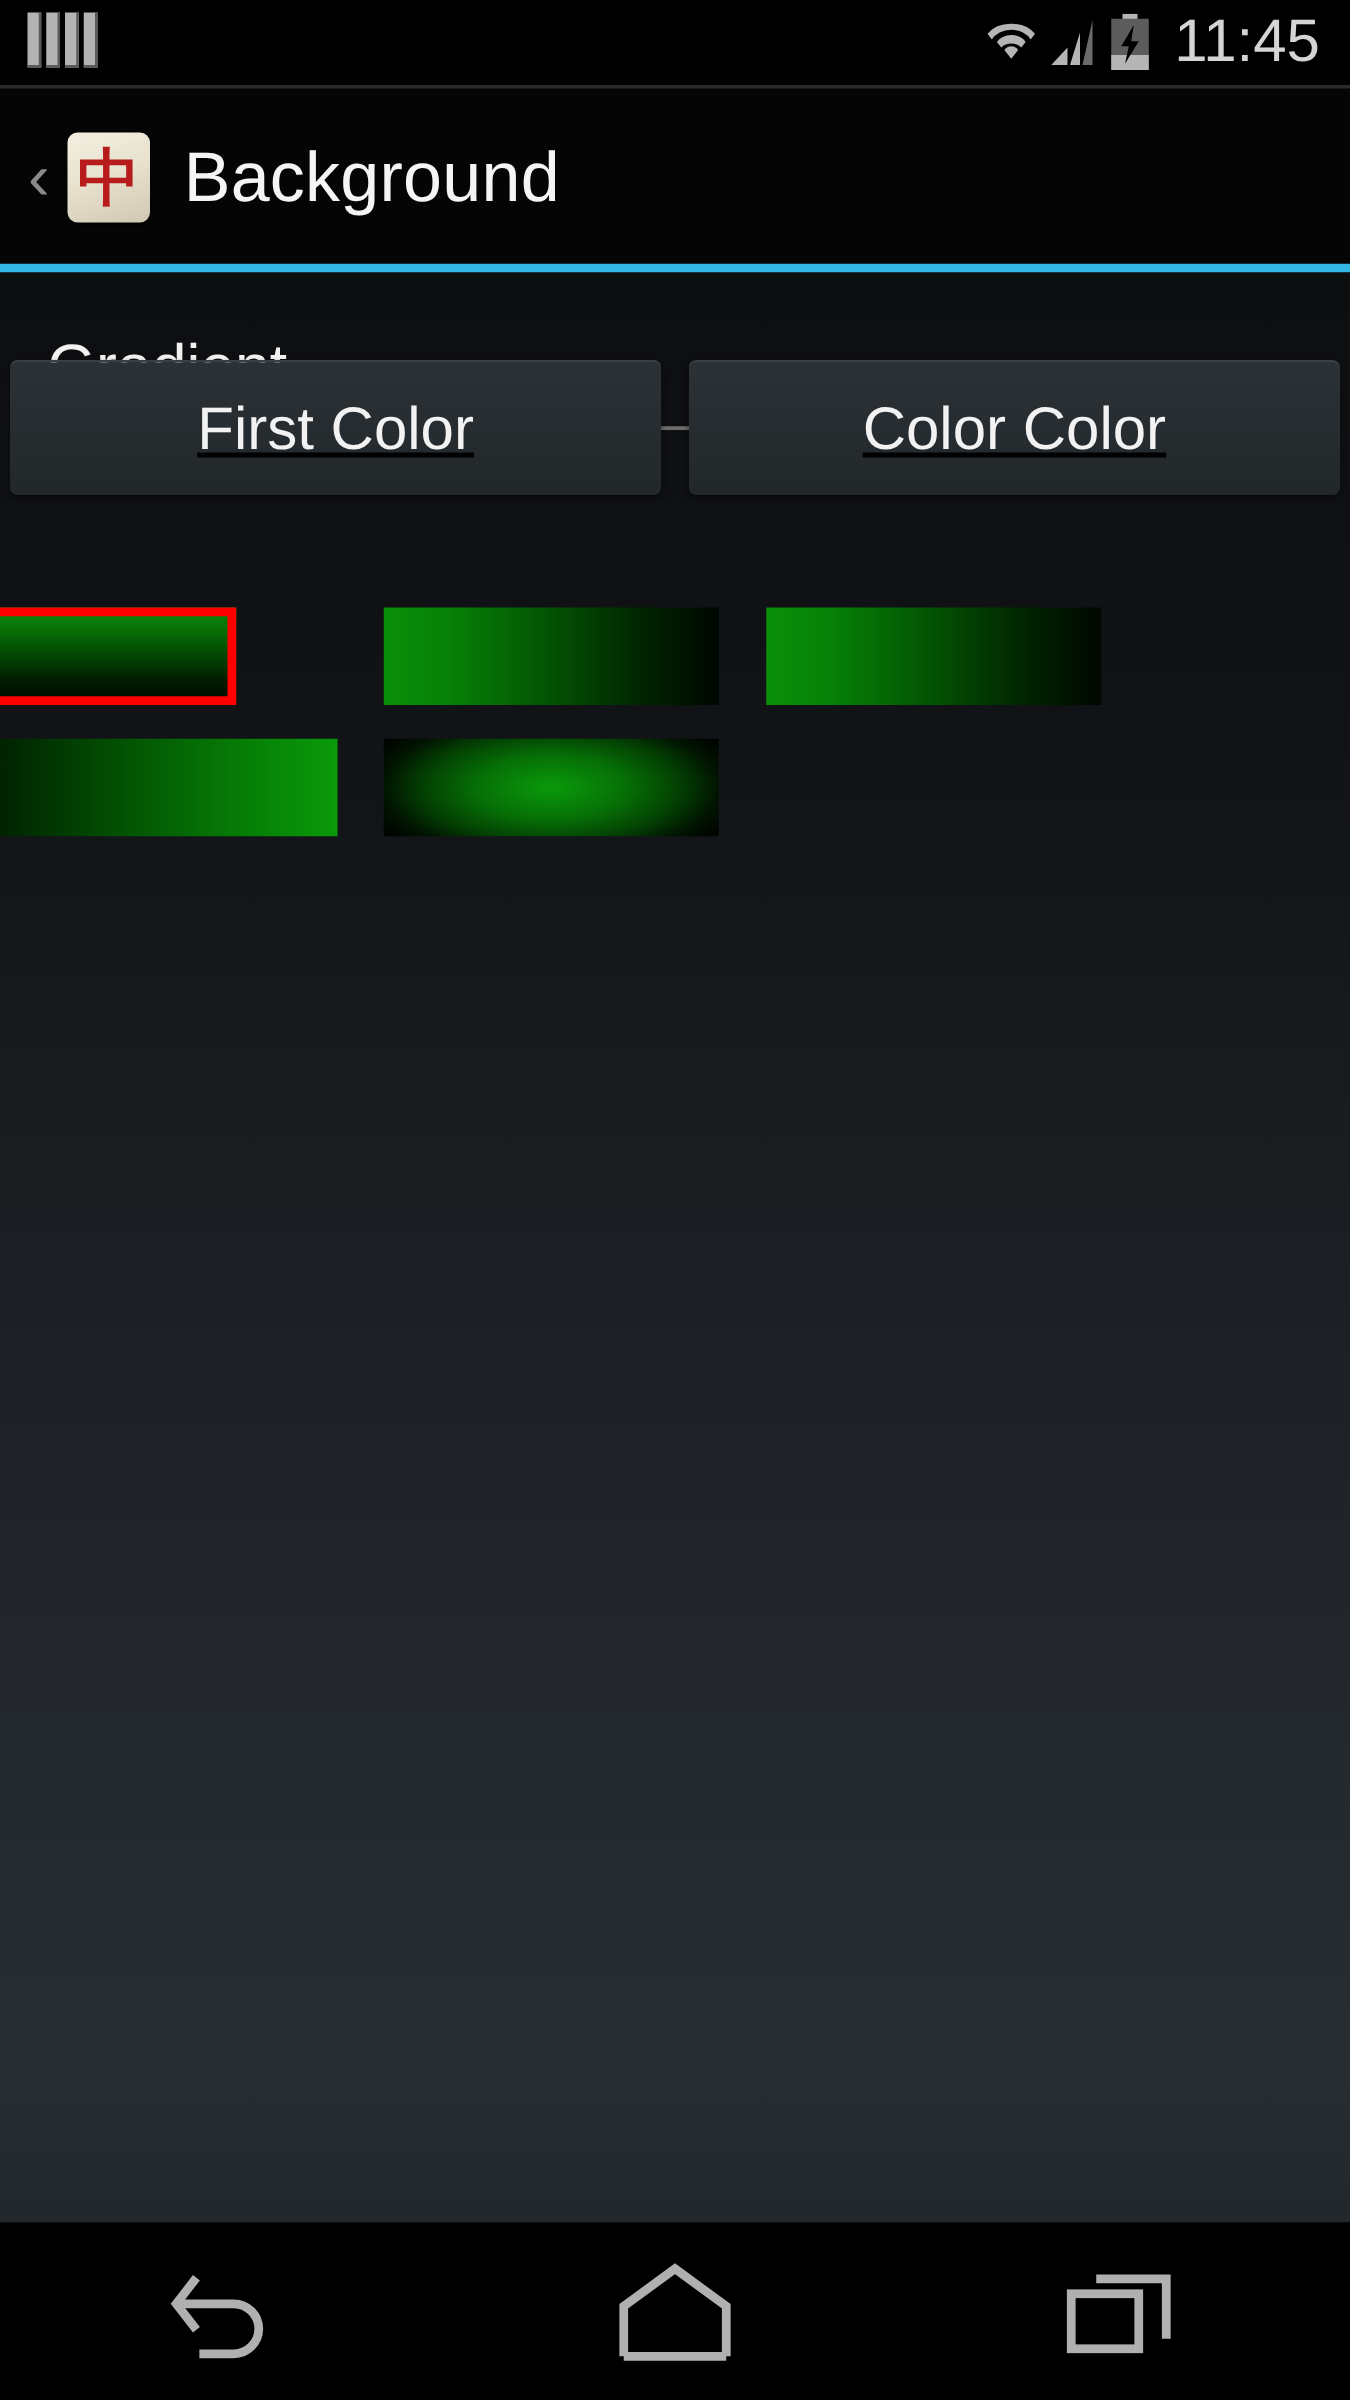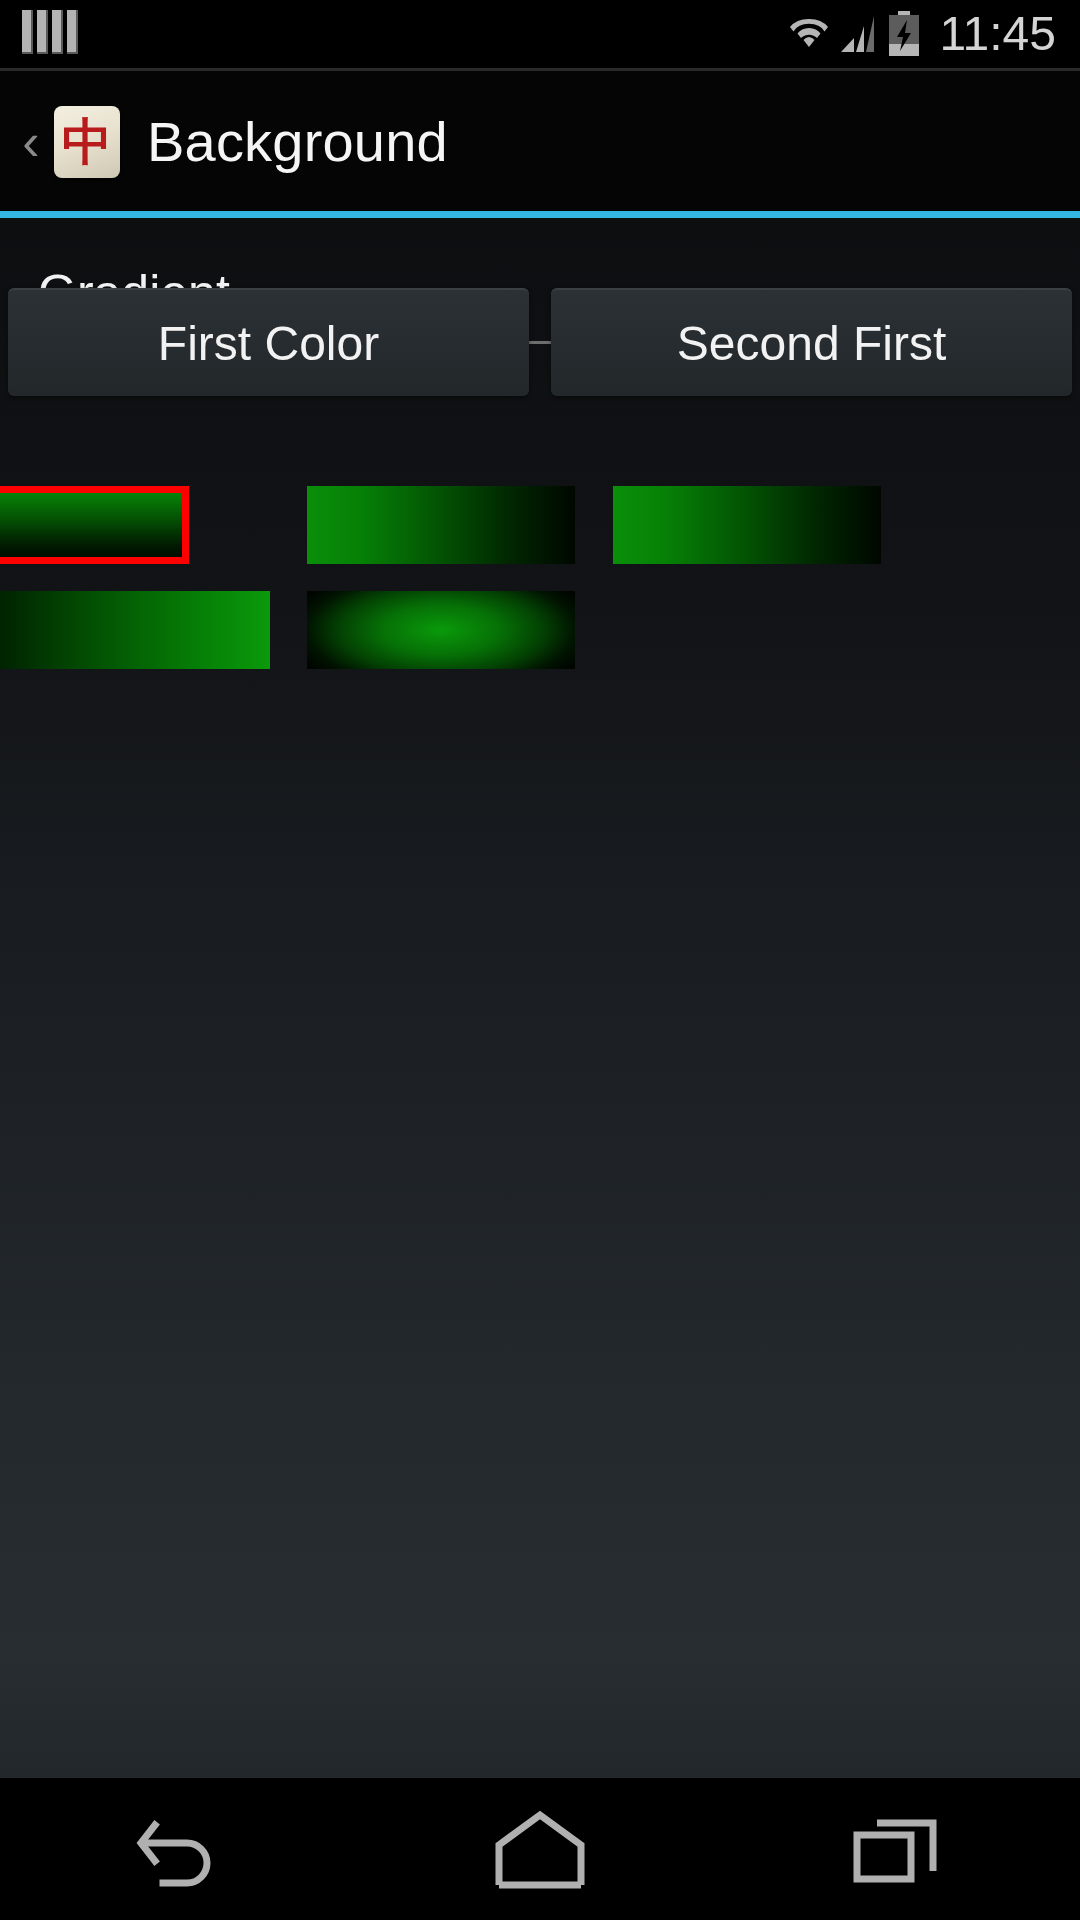--- a/index.html
+++ b/index.html
@@ -84,21 +84,21 @@
   #spinner-arrow {
     position:absolute; right:0px; bottom:0px;
     width:0; height:0;
     border-left:40px solid transparent;
     border-bottom:40px solid #8f8f8f;
   }
 
   
   #color-buttons {
     position:absolute; left:8px; top:70px; width:1064px; height:108px;
-    display:flex; gap:22px;
+    display:flex; gap:22px;text-decoration:underline;
   }
   .color-btn {
     flex:1; height:108px; border-radius:6px;
     background:linear-gradient(to bottom,#2b3135 0%,#272c30 50%,#22272a 100%);
     border-top:2px solid #3a4146;
     display:flex; align-items:center; justify-content:center;
     color:#f2f2f2; font-size:48px; font-weight:400;
     box-shadow:0 2px 4px rgba(0,0,0,.45);
   }
 
@@ -169,21 +169,21 @@
 
   <div id="content">
 
     <div id="spinner">
       <div id="spinner-label">Gradient</div>
       <div id="spinner-arrow"></div>
     </div>
 
     <div id="color-buttons">
       <div class="color-btn">First Color</div>
-      <div class="color-btn">Second First</div>
+      <div class="color-btn">Color Color</div>
     </div>
 
     <div id="swatch-grid">
         <div class="swatch-row" style="top: 0px;">
           <div class="swatch selected" style="left: -76px; width: 265px; background: linear-gradient(rgb(10, 143, 10) 0%, rgb(6, 112, 6) 22%, rgb(3, 69, 3) 50%, rgb(1, 27, 1) 76%, rgb(0, 6, 0) 100%);"></div>
           <div class="swatch" style="left: 307px; width: 268px; background: linear-gradient(to right, rgb(10, 143, 10) 0%, rgb(6, 128, 6) 20%, rgb(3, 85, 3) 48%, rgb(1, 38, 1) 76%, rgb(0, 7, 0) 100%);"></div>
           <div class="swatch" style="left: 613px; width: 268px; background: linear-gradient(to right, rgb(10, 143, 10) 0%, rgb(6, 128, 6) 20%, rgb(3, 85, 3) 48%, rgb(1, 38, 1) 76%, rgb(0, 7, 0) 100%);"></div>
         </div>
         <div class="swatch-row" style="top: 105px;">
           <div class="swatch" style="left: -76px; width: 346px; background: linear-gradient(to right, rgb(0, 7, 0) 0%, rgb(1, 38, 1) 24%, rgb(3, 85, 3) 52%, rgb(6, 128, 6) 80%, rgb(10, 154, 10) 100%);"></div>

